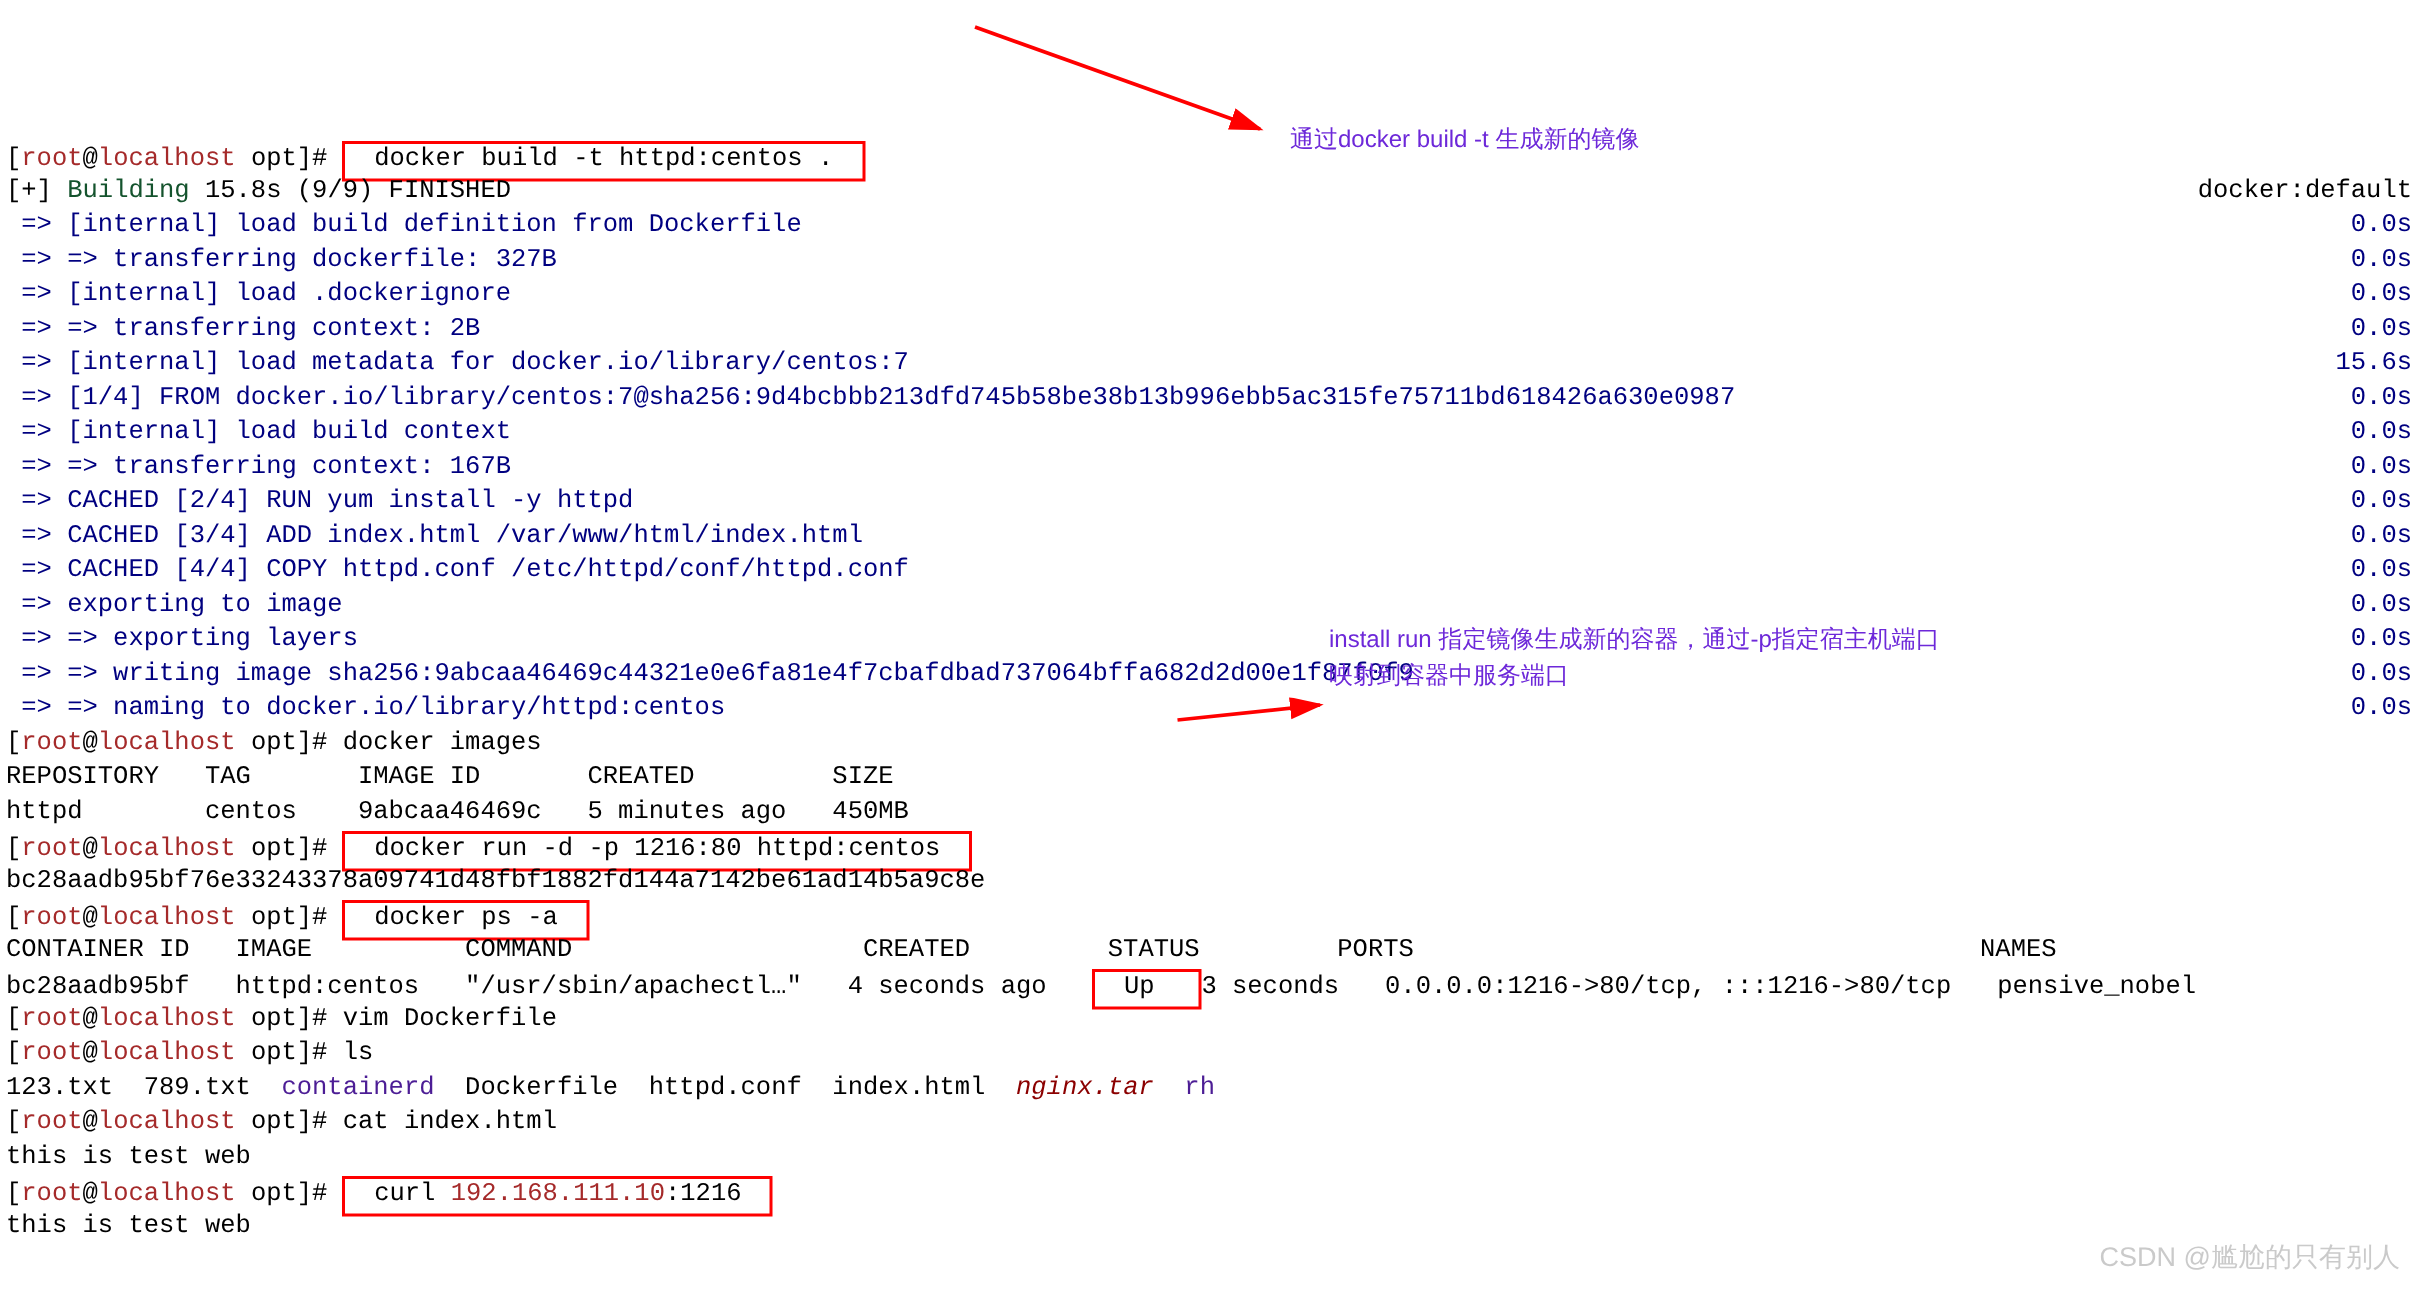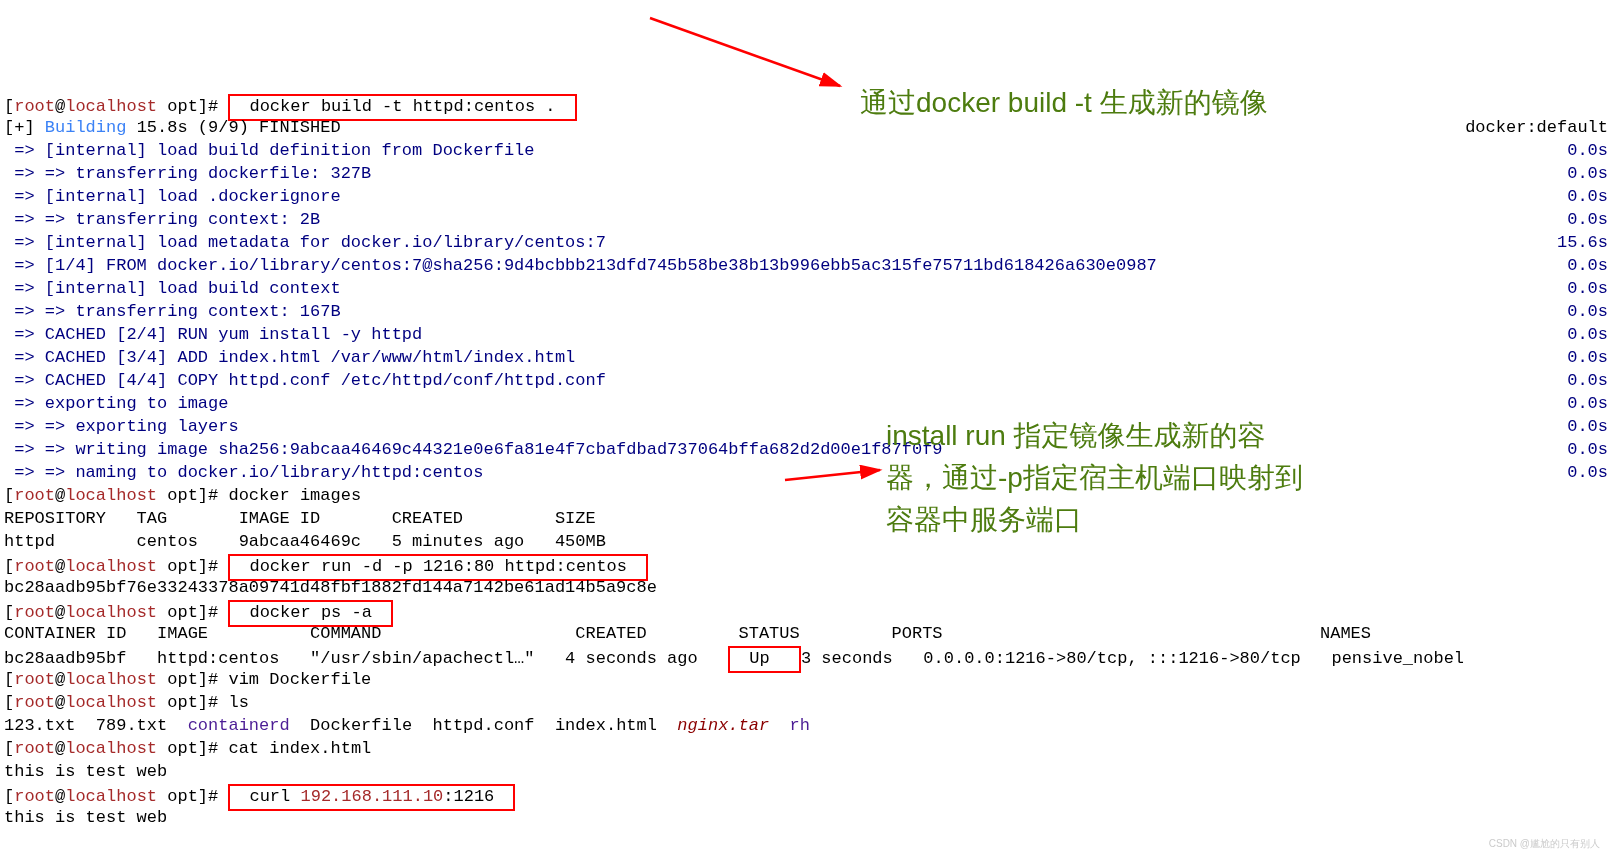--- a/index.html
+++ b/index.html
@@ -12,47 +12,47 @@
     line-height: 1.35;
     padding: 2px 4px;
     position: relative;
     width: 1620px;
     height: 860px;
     overflow: hidden;
   }
   .darkred { color: #a52a2a; }
   .navy { color: #000080; }
   .blue { color: #4c1d95; }
-  .teal { color: #3b82f6; font-family: Liberation Mono, monospace; }
+  .teal { color: #14532d; font-family: Liberation Mono, monospace; }
   .darkred2 { color: #8b0000; font-style: italic; }
   .redbox {
     border: 2px solid #ff0000;
     display: inline-block;
     padding: 0 19px;
   }
   .annotation {
     position: absolute;
-    color: #4d7c0f;
+    color: #6d28d9;
     font-family: "Microsoft YaHei", "SimHei", sans-serif;
-    font-size: 28px;
+    font-size: 16px;
     white-space: normal;
     line-height: 1.5;
   }
   .arrow {
     position: absolute;
     pointer-events: none;
   }
   .right { position: absolute; right: 8px; margin-left: 36px; }
   .watermark {
     position: absolute;
     right: 20px;
     bottom: 10px;
     color: rgba(150,150,150,0.5);
     font-family: "Microsoft YaHei", sans-serif;
-    font-size: 10px;
+    font-size: 18px;
   }
   .line { display: block; position: relative; height: 23px; }
 </style>
 </head>
 <body>
 
 
 
 <span class="line"><span>[<span class="darkred">root</span><span>@</span><span class="darkred">localhost</span> <span>opt</span><span>]#</span> </span><span class="redbox">docker build -t httpd:centos .</span></span><span class="line"><span>[+] </span><span class="teal">Building</span><span> 15.8s (9/9) FINISHED</span><span class="right">docker:default</span></span><span class="line navy"><span> =&gt; [internal] load build definition from Dockerfile</span><span class="right">0.0s</span></span><span class="line navy"><span> =&gt; =&gt; transferring dockerfile: 327B</span><span class="right">0.0s</span></span><span class="line navy"><span> =&gt; [internal] load .dockerignore</span><span class="right">0.0s</span></span><span class="line navy"><span> =&gt; =&gt; transferring context: 2B</span><span class="right">0.0s</span></span><span class="line navy"><span> =&gt; [internal] load metadata for docker.io/library/centos:7</span><span class="right">15.6s</span></span><span class="line navy"><span> =&gt; [1/4] FROM docker.io/library/centos:7@sha256:9d4bcbbb213dfd745b58be38b13b996ebb5ac315fe75711bd618426a630e0987</span><span class="right">0.0s</span></span><span class="line navy"><span> =&gt; [internal] load build context</span><span class="right">0.0s</span></span><span class="line navy"><span> =&gt; =&gt; transferring context: 167B</span><span class="right">0.0s</span></span><span class="line navy"><span> =&gt; CACHED [2/4] RUN yum install -y httpd</span><span class="right">0.0s</span></span><span class="line navy"><span> =&gt; CACHED [3/4] ADD index.html /var/www/html/index.html</span><span class="right">0.0s</span></span><span class="line navy"><span> =&gt; CACHED [4/4] COPY httpd.conf /etc/httpd/conf/httpd.conf</span><span class="right">0.0s</span></span><span class="line navy"><span> =&gt; exporting to image</span><span class="right">0.0s</span></span><span class="line navy"><span> =&gt; =&gt; exporting layers</span><span class="right">0.0s</span></span><span class="line navy"><span> =&gt; =&gt; writing image sha256:9abcaa46469c44321e0e6fa81e4f7cbafdbad737064bffa682d2d00e1f87f0f9</span><span class="right">0.0s</span></span><span class="line navy"><span> =&gt; =&gt; naming to docker.io/library/httpd:centos</span><span class="right">0.0s</span></span><span class="line"><span>[<span class="darkred">root</span><span>@</span><span class="darkred">localhost</span> <span>opt</span><span>]#</span> </span><span>docker images</span></span><span class="line">REPOSITORY   TAG       IMAGE ID       CREATED         SIZE</span><span class="line">httpd        centos    9abcaa46469c   5 minutes ago   450MB</span><span class="line"><span>[<span class="darkred">root</span><span>@</span><span class="darkred">localhost</span> <span>opt</span><span>]#</span> </span><span class="redbox">docker run -d -p 1216:80 httpd:centos</span></span><span class="line">bc28aadb95bf76e33243378a09741d48fbf1882fd144a7142be61ad14b5a9c8e</span><span class="line"><span>[<span class="darkred">root</span><span>@</span><span class="darkred">localhost</span> <span>opt</span><span>]#</span> </span><span class="redbox">docker ps -a</span></span><span class="line">CONTAINER ID   IMAGE          COMMAND                   CREATED         STATUS         PORTS                                     NAMES</span><span class="line"><span>bc28aadb95bf   httpd:centos   "/usr/sbin/apachectl…"   4 seconds ago   </span><span class="redbox">Up </span><span>3 seconds   0.0.0.0:1216-&gt;80/tcp, :::1216-&gt;80/tcp   pensive_nobel</span></span><span class="line"><span>[<span class="darkred">root</span><span>@</span><span class="darkred">localhost</span> <span>opt</span><span>]#</span> </span><span>vim Dockerfile</span></span><span class="line"><span>[<span class="darkred">root</span><span>@</span><span class="darkred">localhost</span> <span>opt</span><span>]#</span> </span><span>ls</span></span><span class="line"><span>123.txt  789.txt  </span><span class="blue">containerd</span><span>  Dockerfile  httpd.conf  index.html  </span><span class="darkred2">nginx.tar</span><span>  </span><span class="blue">rh</span></span><span class="line"><span>[<span class="darkred">root</span><span>@</span><span class="darkred">localhost</span> <span>opt</span><span>]#</span> </span><span>cat index.html</span></span><span class="line">this is test web</span><span class="line"><span>[<span class="darkred">root</span><span>@</span><span class="darkred">localhost</span> <span>opt</span><span>]#</span> </span><span class="redbox"><span>curl </span><span class="darkred">192.168.111.10</span><span>:1216</span></span></span><span class="line">this is test web</span>
 

